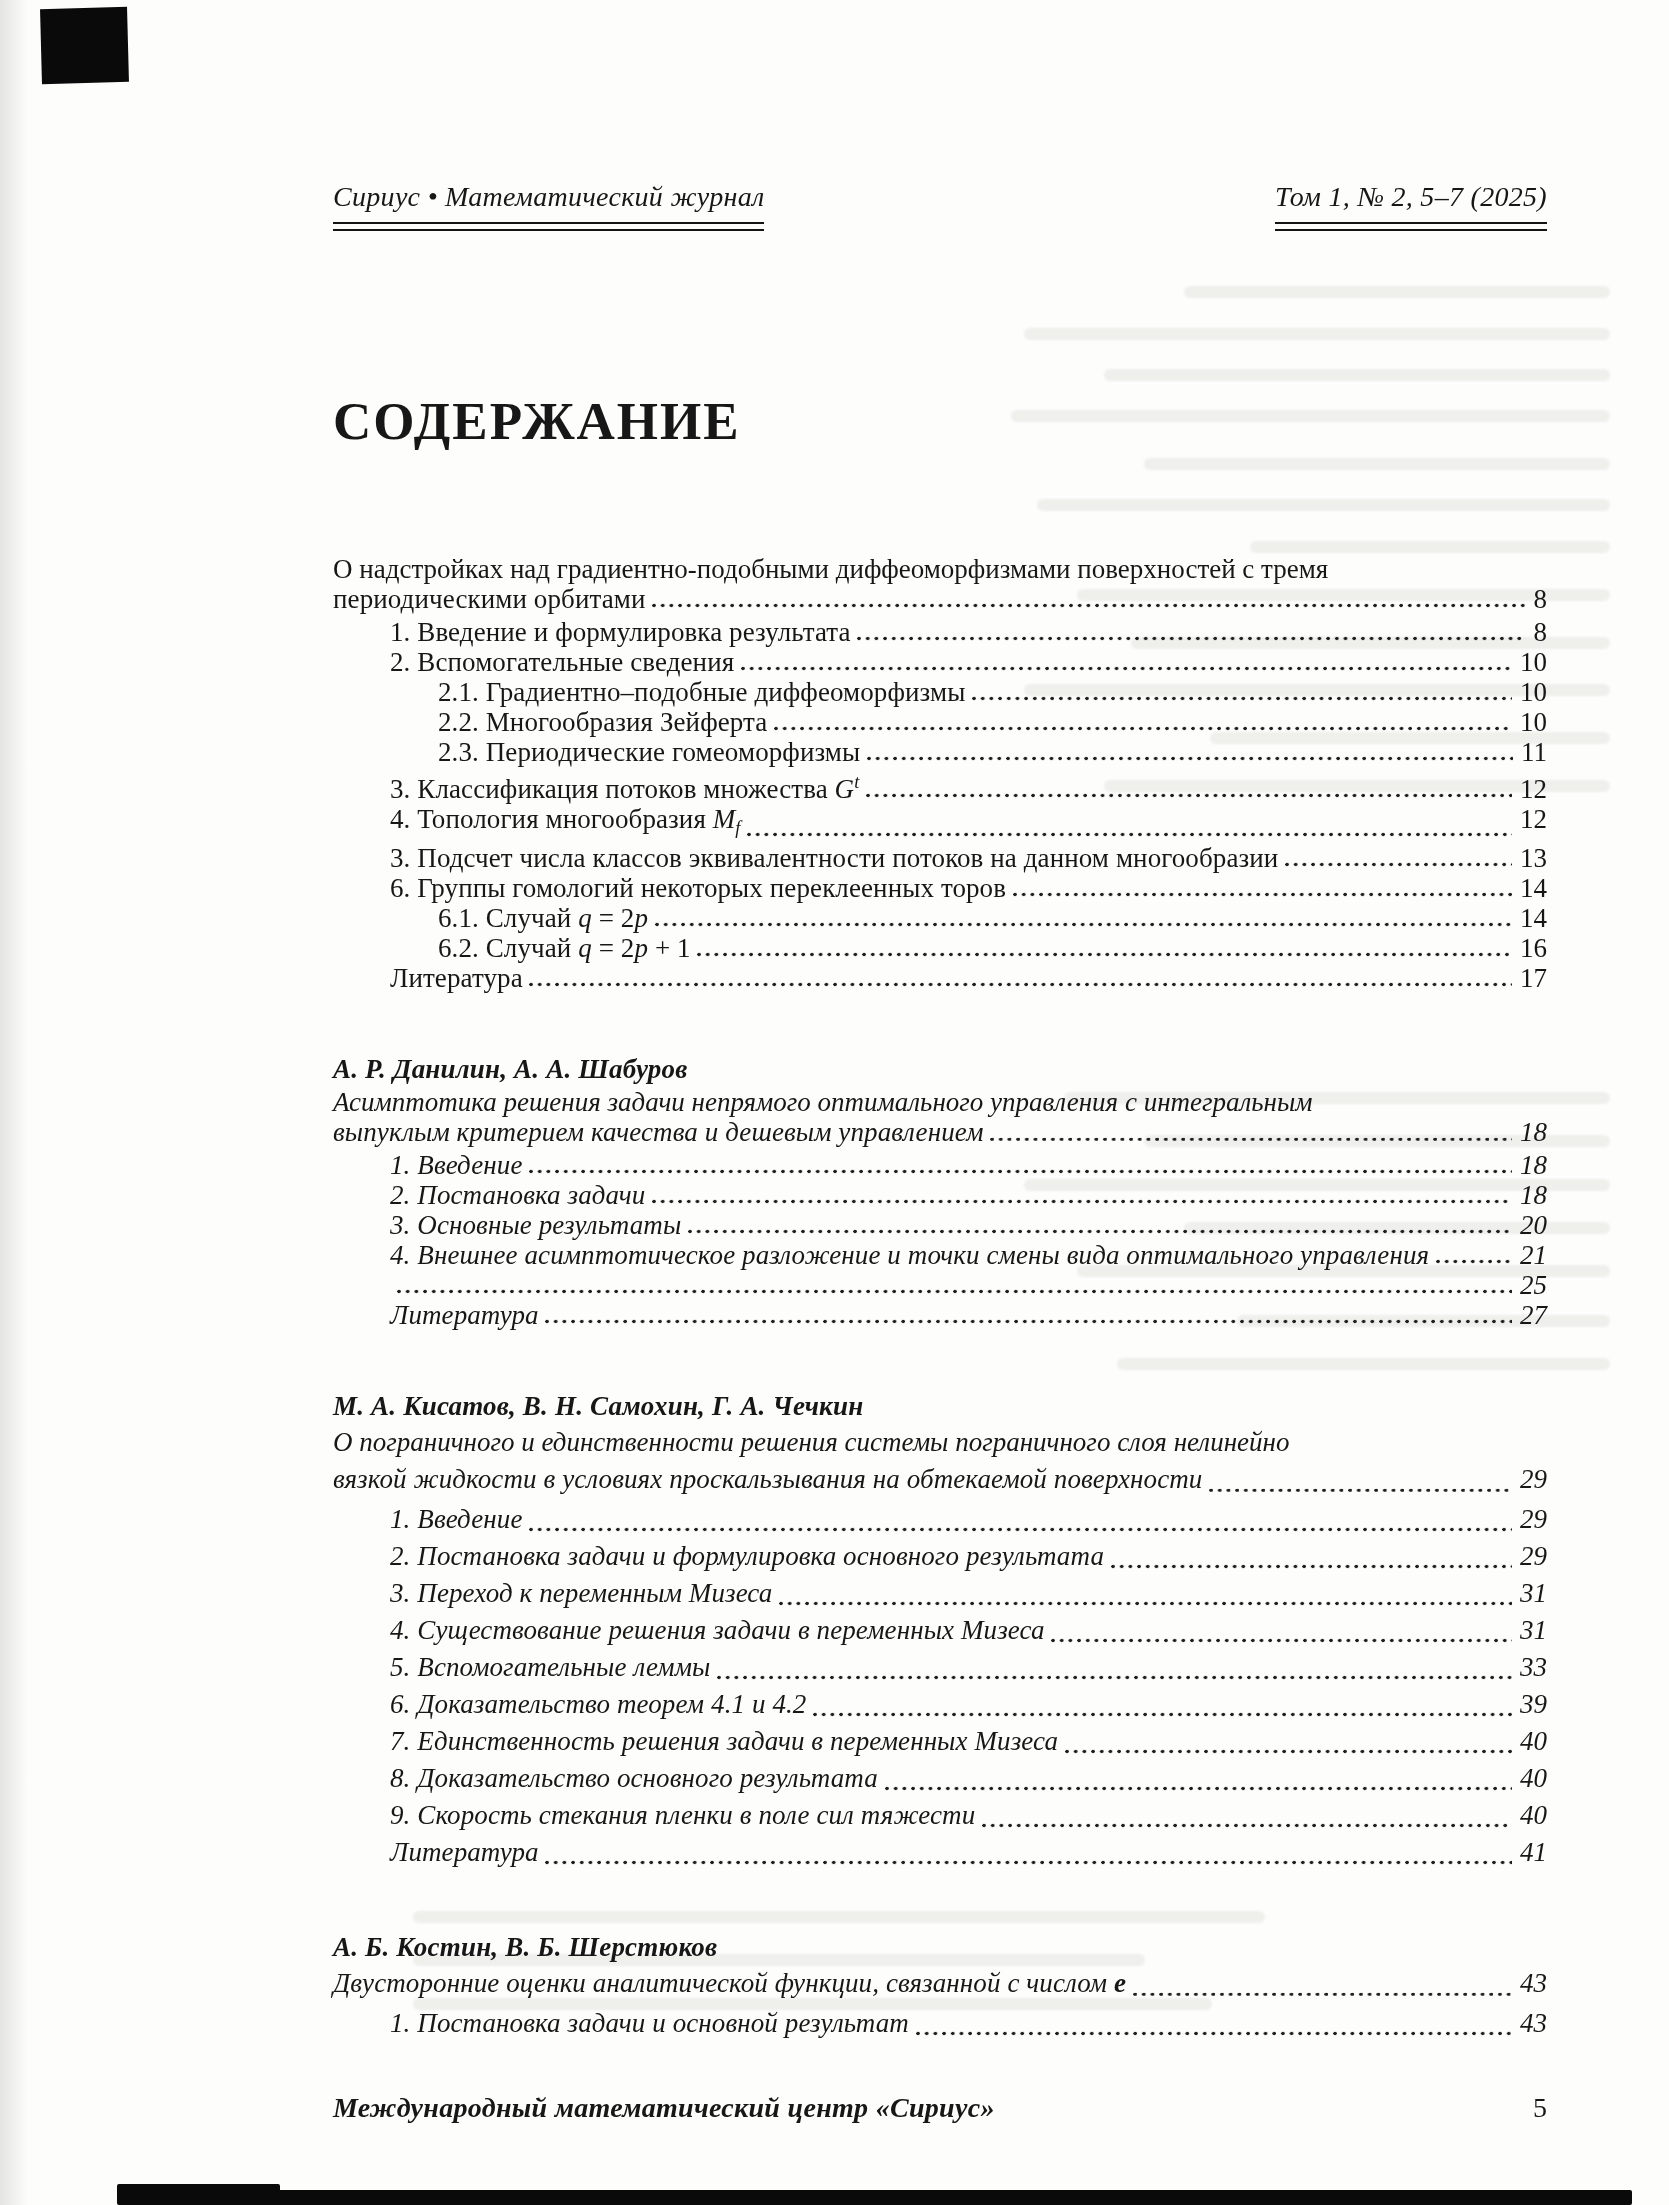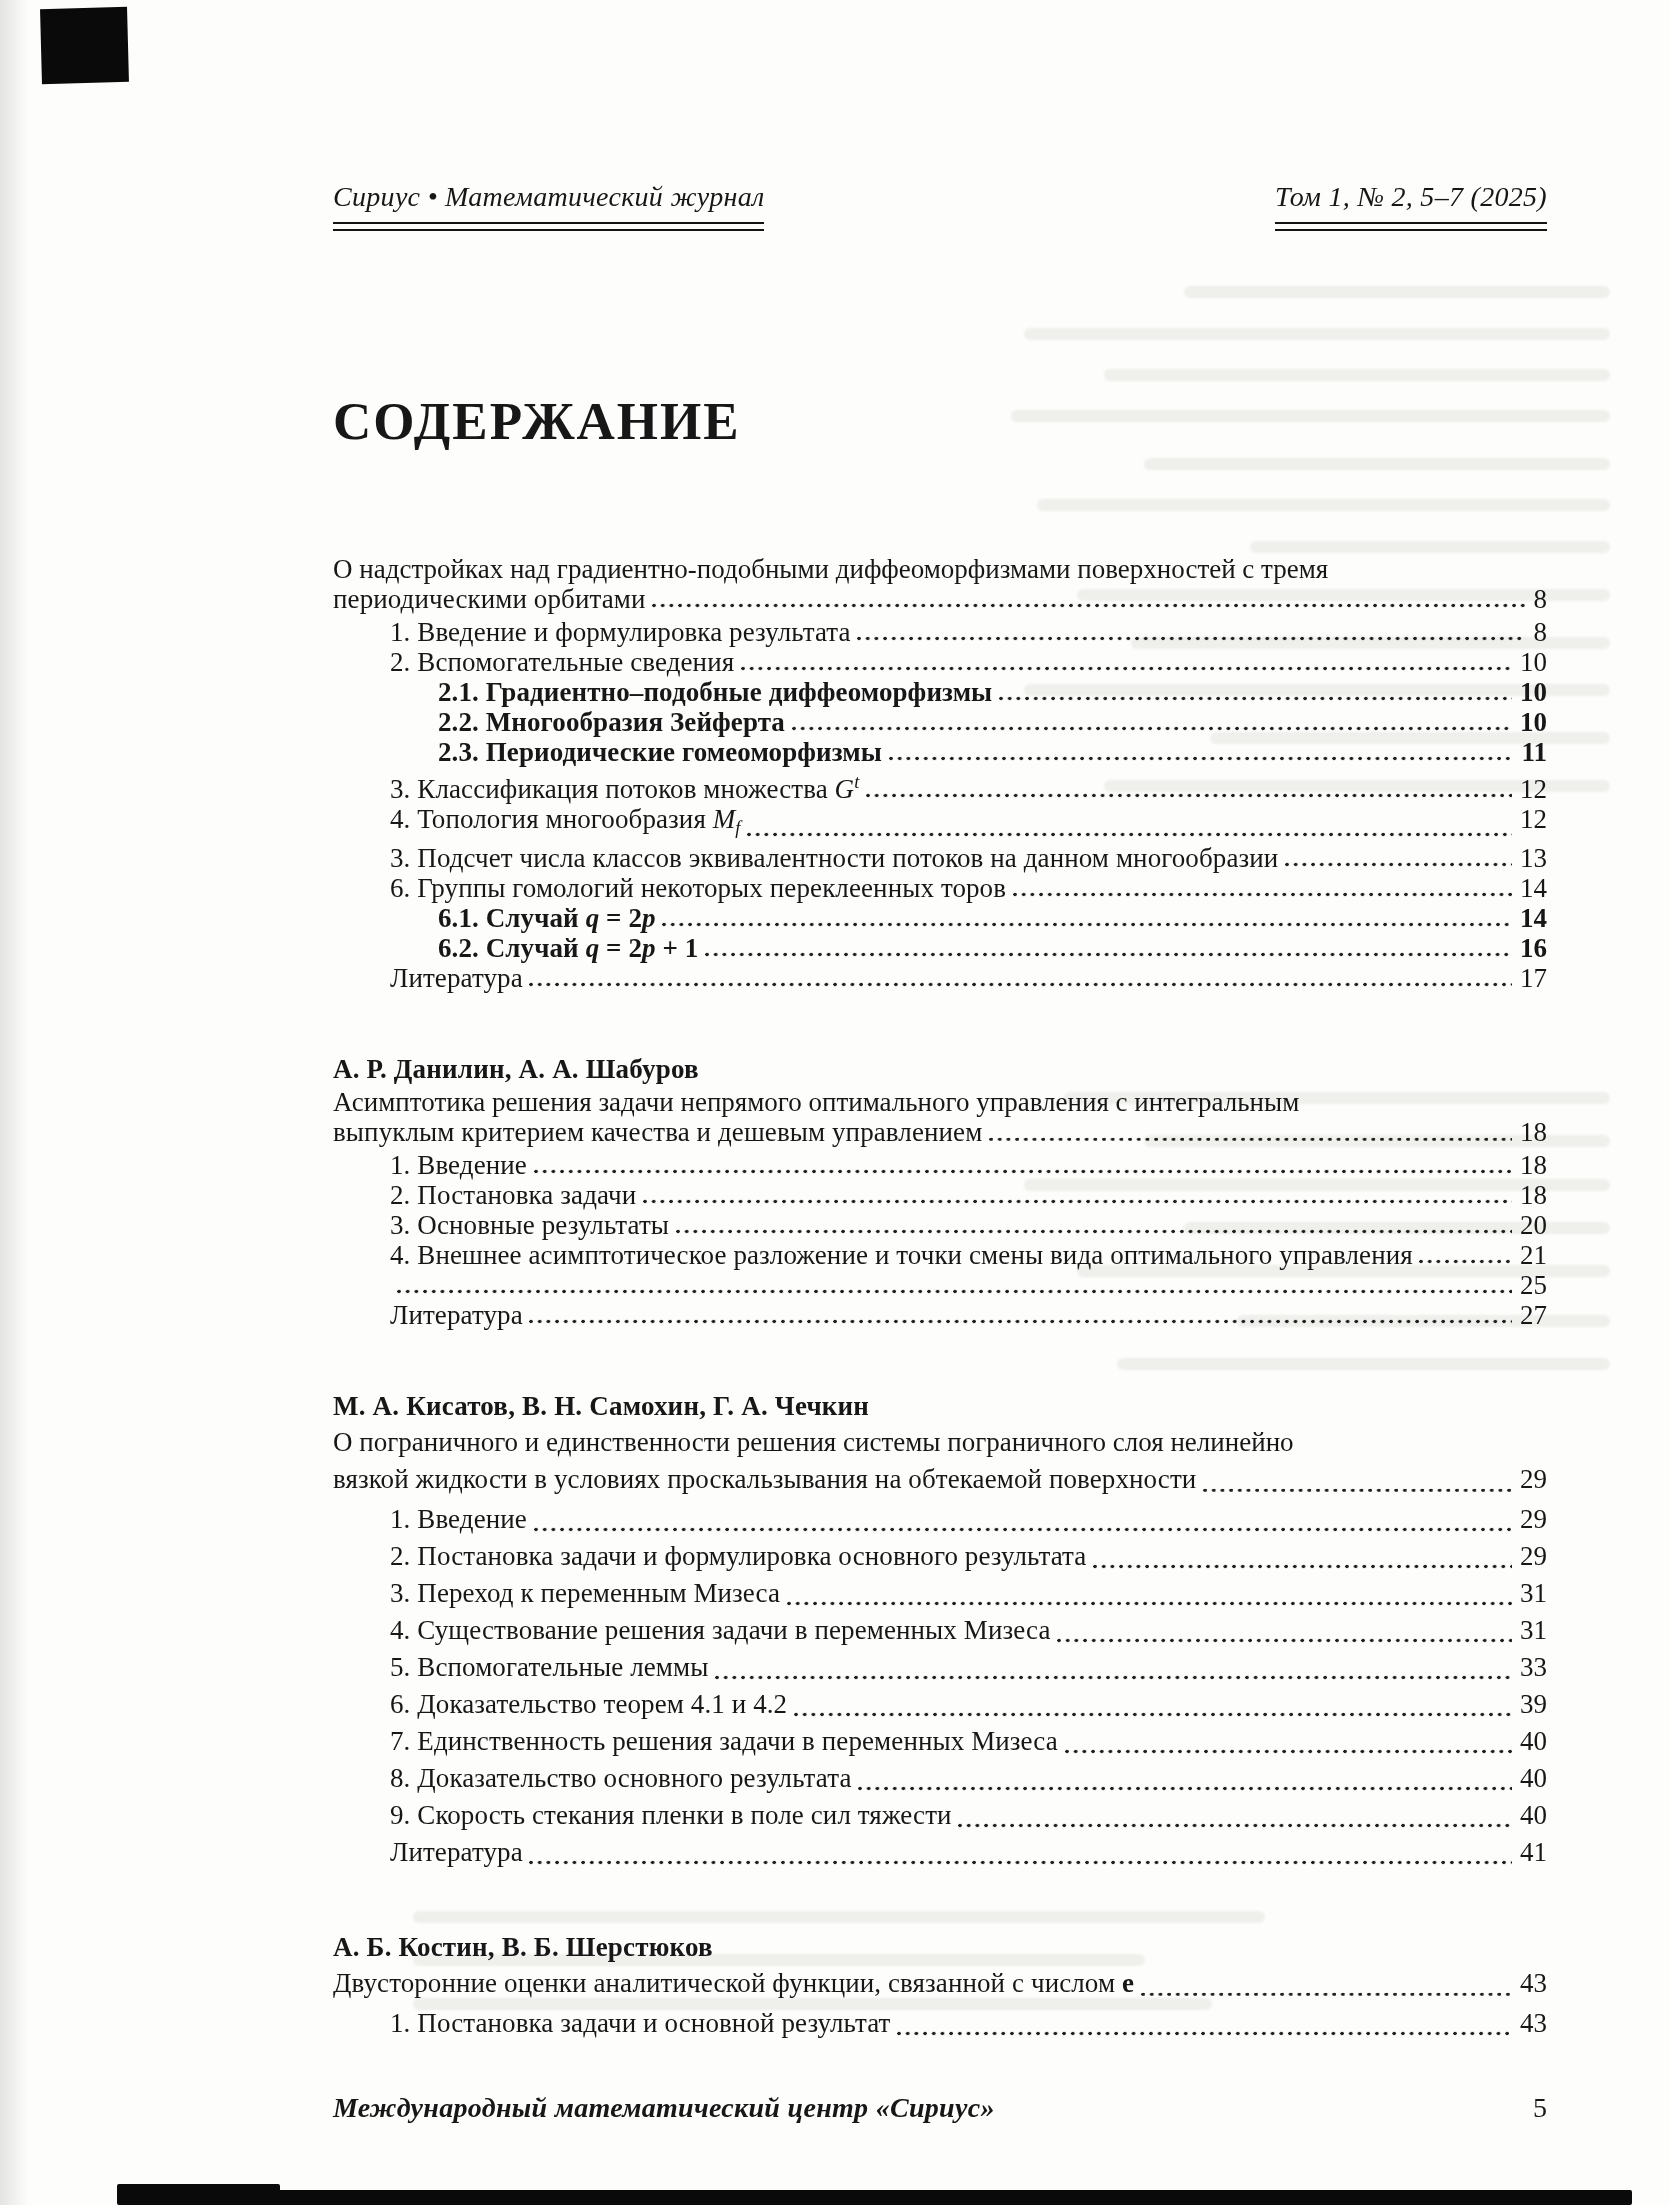--- a/index.html
+++ b/index.html
@@ -58,29 +58,29 @@
   }
   .toc-title {
     margin-top: 160px;
     text-align: left;
     font-weight: bold;
     font-size: 53px;
     letter-spacing: 2px;
   }
   .articles { margin-top: 103px; }
   .article { font-size: 27px; }
-  .article:not(:first-child) { margin-top: 60px; }
+  .article:not(:first-child) { margin-top: 60px; font-style: italic; }
   .authors { font-weight: bold; line-height: 33px; margin-bottom: 1.3px; letter-spacing: 0.2px; }
   .t-line, .row { line-height: 30px; }
   .article.loose .t-line, .article.loose .row { line-height: 37px; }
   .sections { margin-top: 2.7px; }
   .row { display: flex; align-items: baseline; }
   .row .t { letter-spacing: 0.1px; }
   .row.ind1 { padding-left: 57px; }
-  .row.ind2 { padding-left: 105px; font-weight: bold; }
+  .row.ind2 { padding-left: 105px; }
   .dots {
     flex: 1 1 auto; min-width: 17.3px;
     align-self: stretch;
     position: relative;
     margin: 0 6.7px 0 6.7px;
   }
   .dots::before {
     content: "";
     position: absolute; left: 0; right: 0; bottom: 6px; height: 4.7px;
     background-image: radial-gradient(circle at 2px 2.3px, #1e1e1e 1.6px, transparent 1.9px);

